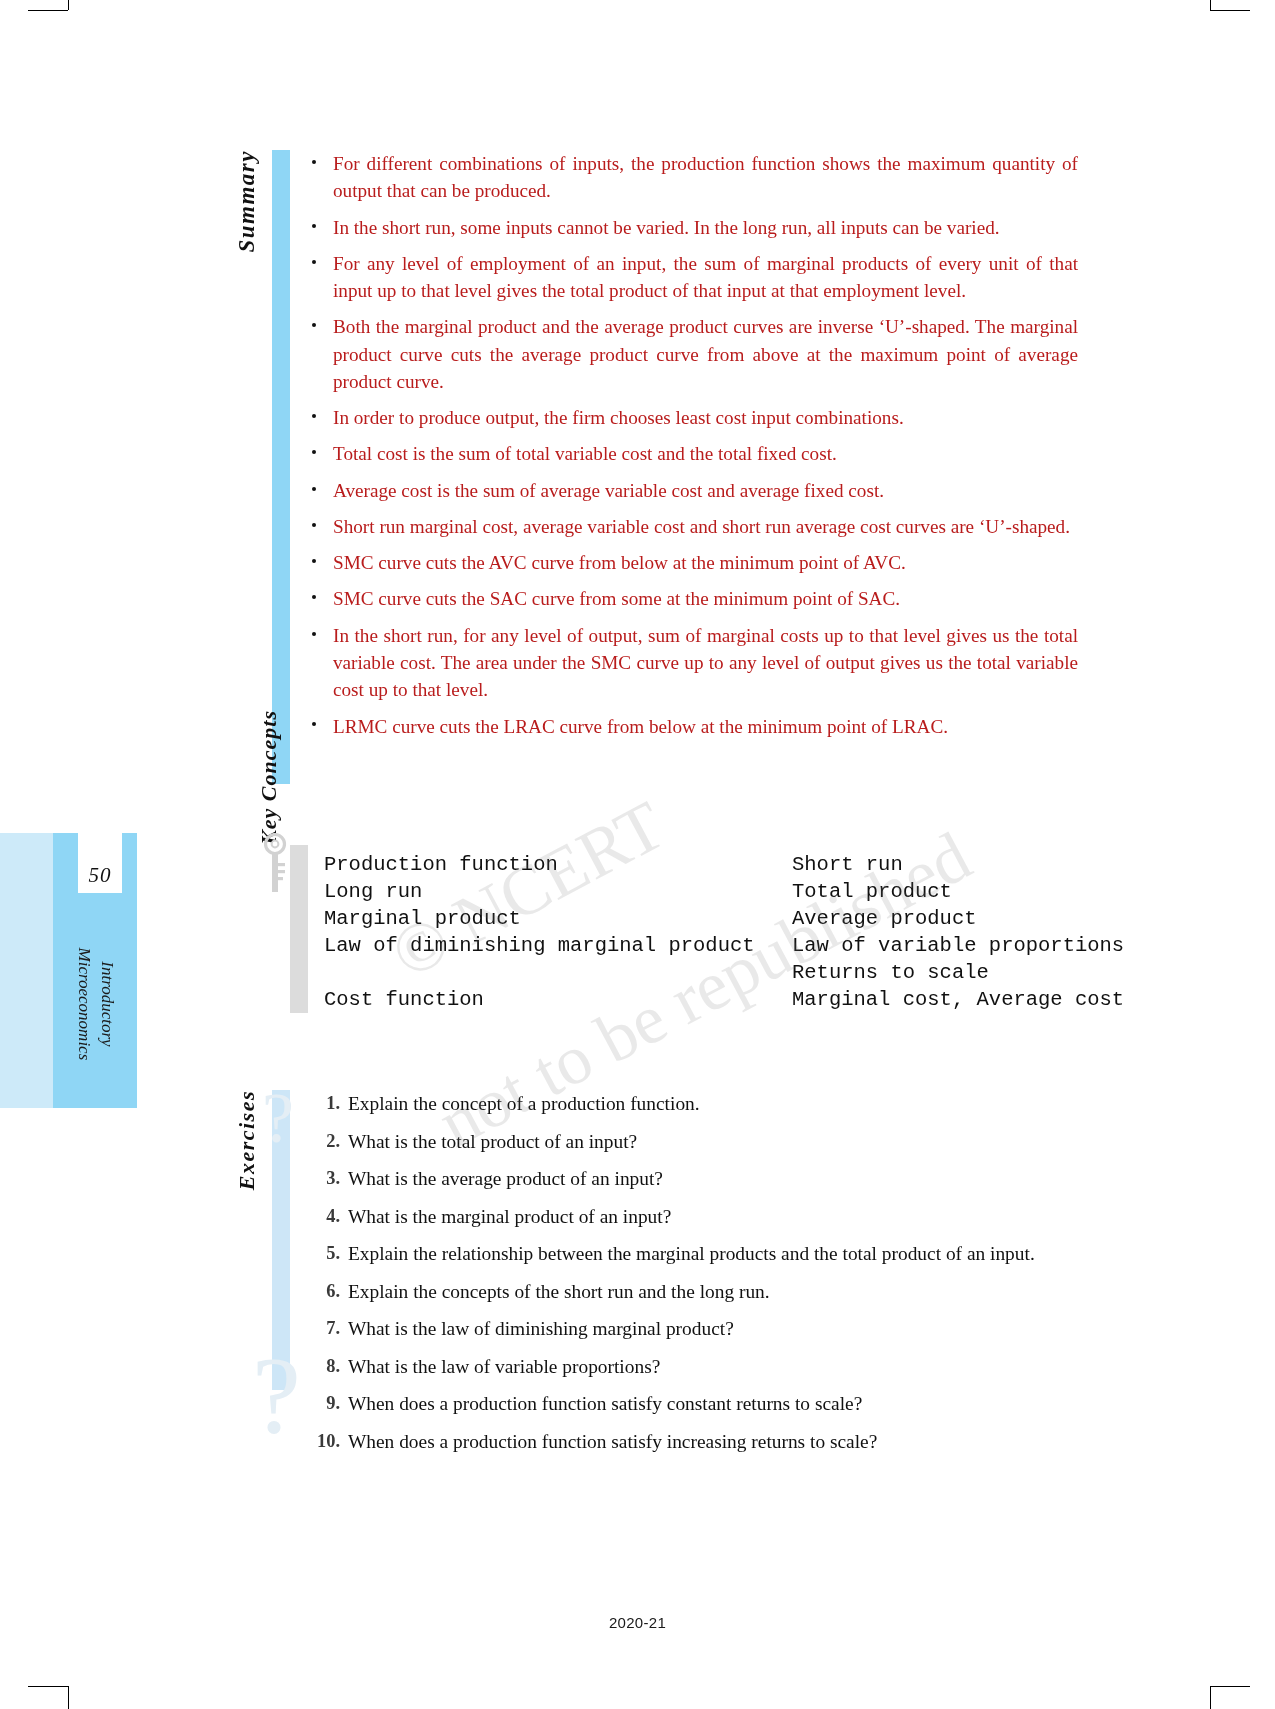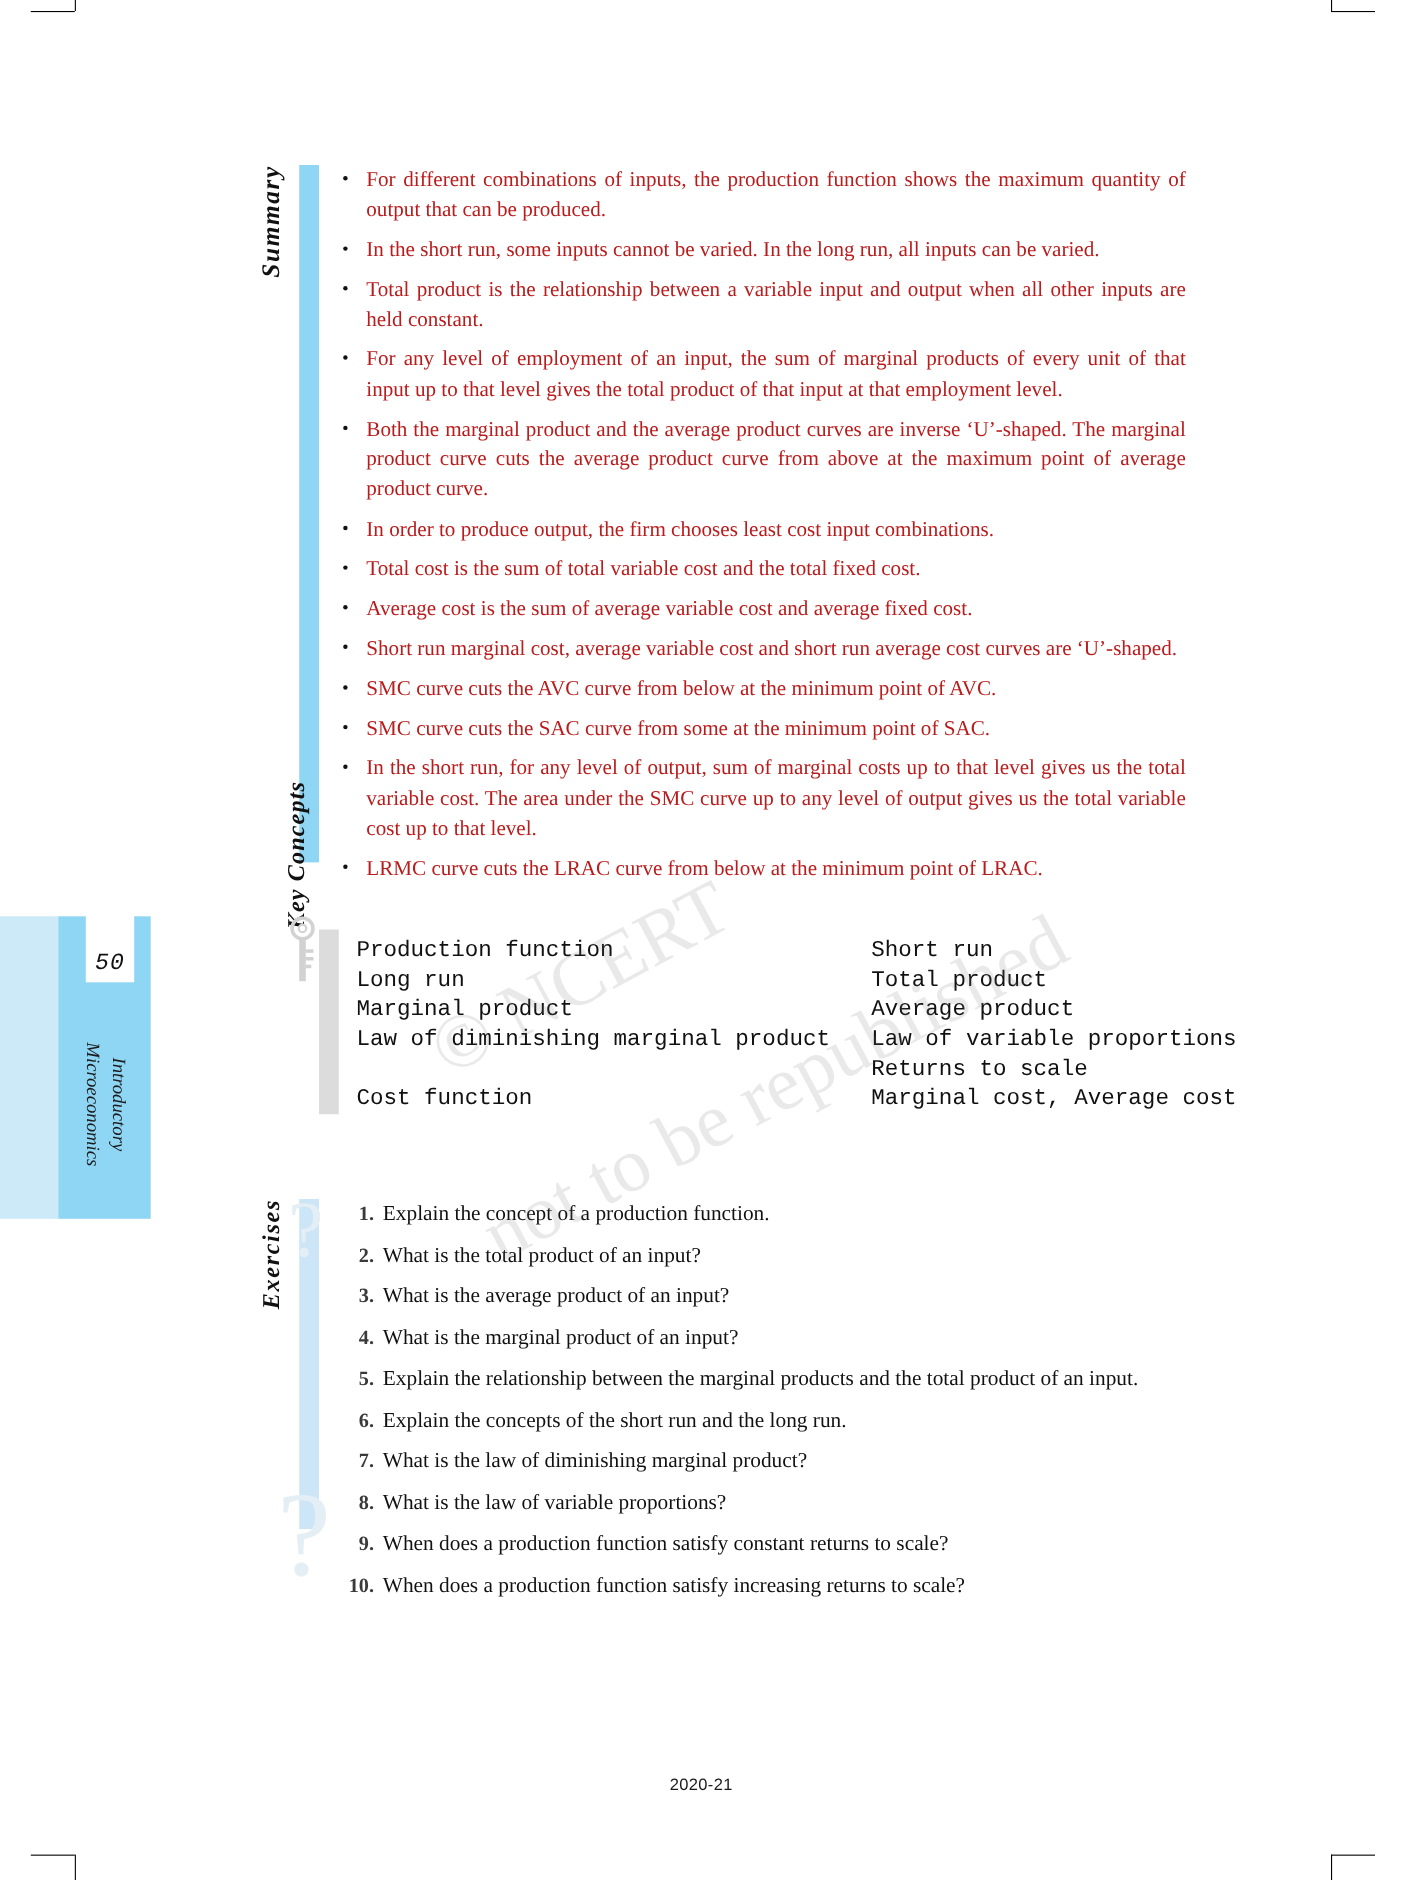--- a/index.html
+++ b/index.html
@@ -54,21 +54,21 @@
   #page-tab .pagebox {
     position: absolute;
     left: 78px; top: -8px;
     width: 44px; height: 68px;
     background: #ffffff;
     display: flex;
     align-items: flex-end;
     justify-content: center;
   }
   #page-tab .pagenum {
-    font-family: Liberation Mono, monospace;
+    font-family: Liberation Serif, serif;
     font-style: italic;
     font-size: 21px;
     letter-spacing: 1px;
     color: #111;
     padding-bottom: 5px;
   }
   #page-tab .booktitle {
     position: absolute;
     left: 53px;
     top: 62px;
@@ -339,21 +339,20 @@
 
 <div class="section" id="summary-section">
   <div class="side-label">
     <span class="vtext">Summary</span>
   </div>
   <div class="rail blue"></div>
   <div class="body-col">
     <ul class="bullets" id="summary-list">
         <li><span class="dot"></span><span>For different combinations of inputs, the production function shows the maximum quantity of output that can be produced.</span></li>
         <li><span class="dot"></span><span>In the short run, some inputs cannot be varied. In the long run, all inputs can be varied.</span></li>
-        <li><span class="dot"></span><span>Total product is the relationship between a variable input and output when all other inputs are held constant.</span></li>
         <li><span class="dot"></span><span>For any level of employment of an input, the sum of marginal products of every unit of that input up to that level gives the total product of that input at that employment level.</span></li>
         <li><span class="dot"></span><span>Both the marginal product and the average product curves are inverse ‘U’-shaped. The marginal product curve cuts the average product curve from above at the maximum point of average product curve.</span></li>
         <li><span class="dot"></span><span>In order to produce output, the firm chooses least cost input combinations.</span></li>
         <li><span class="dot"></span><span>Total cost is the sum of total variable cost and the total fixed cost.</span></li>
         <li><span class="dot"></span><span>Average cost is the sum of average variable cost and average fixed cost.</span></li>
         <li><span class="dot"></span><span>Short run marginal cost, average variable cost and short run average cost curves are ‘U’-shaped.</span></li>
         <li><span class="dot"></span><span>SMC curve cuts the AVC curve from below at the minimum point of AVC.</span></li>
         <li><span class="dot"></span><span>SMC curve cuts the SAC curve from some at the minimum point of SAC.</span></li>
         <li><span class="dot"></span><span>In the short run, for any level of output, sum of marginal costs up to that level gives us the total variable cost. The area under the SMC curve up to any level of output gives us the total variable cost up to that level.</span></li>
         <li><span class="dot"></span><span>LRMC curve cuts the LRAC curve from below at the minimum point of LRAC.</span></li>

